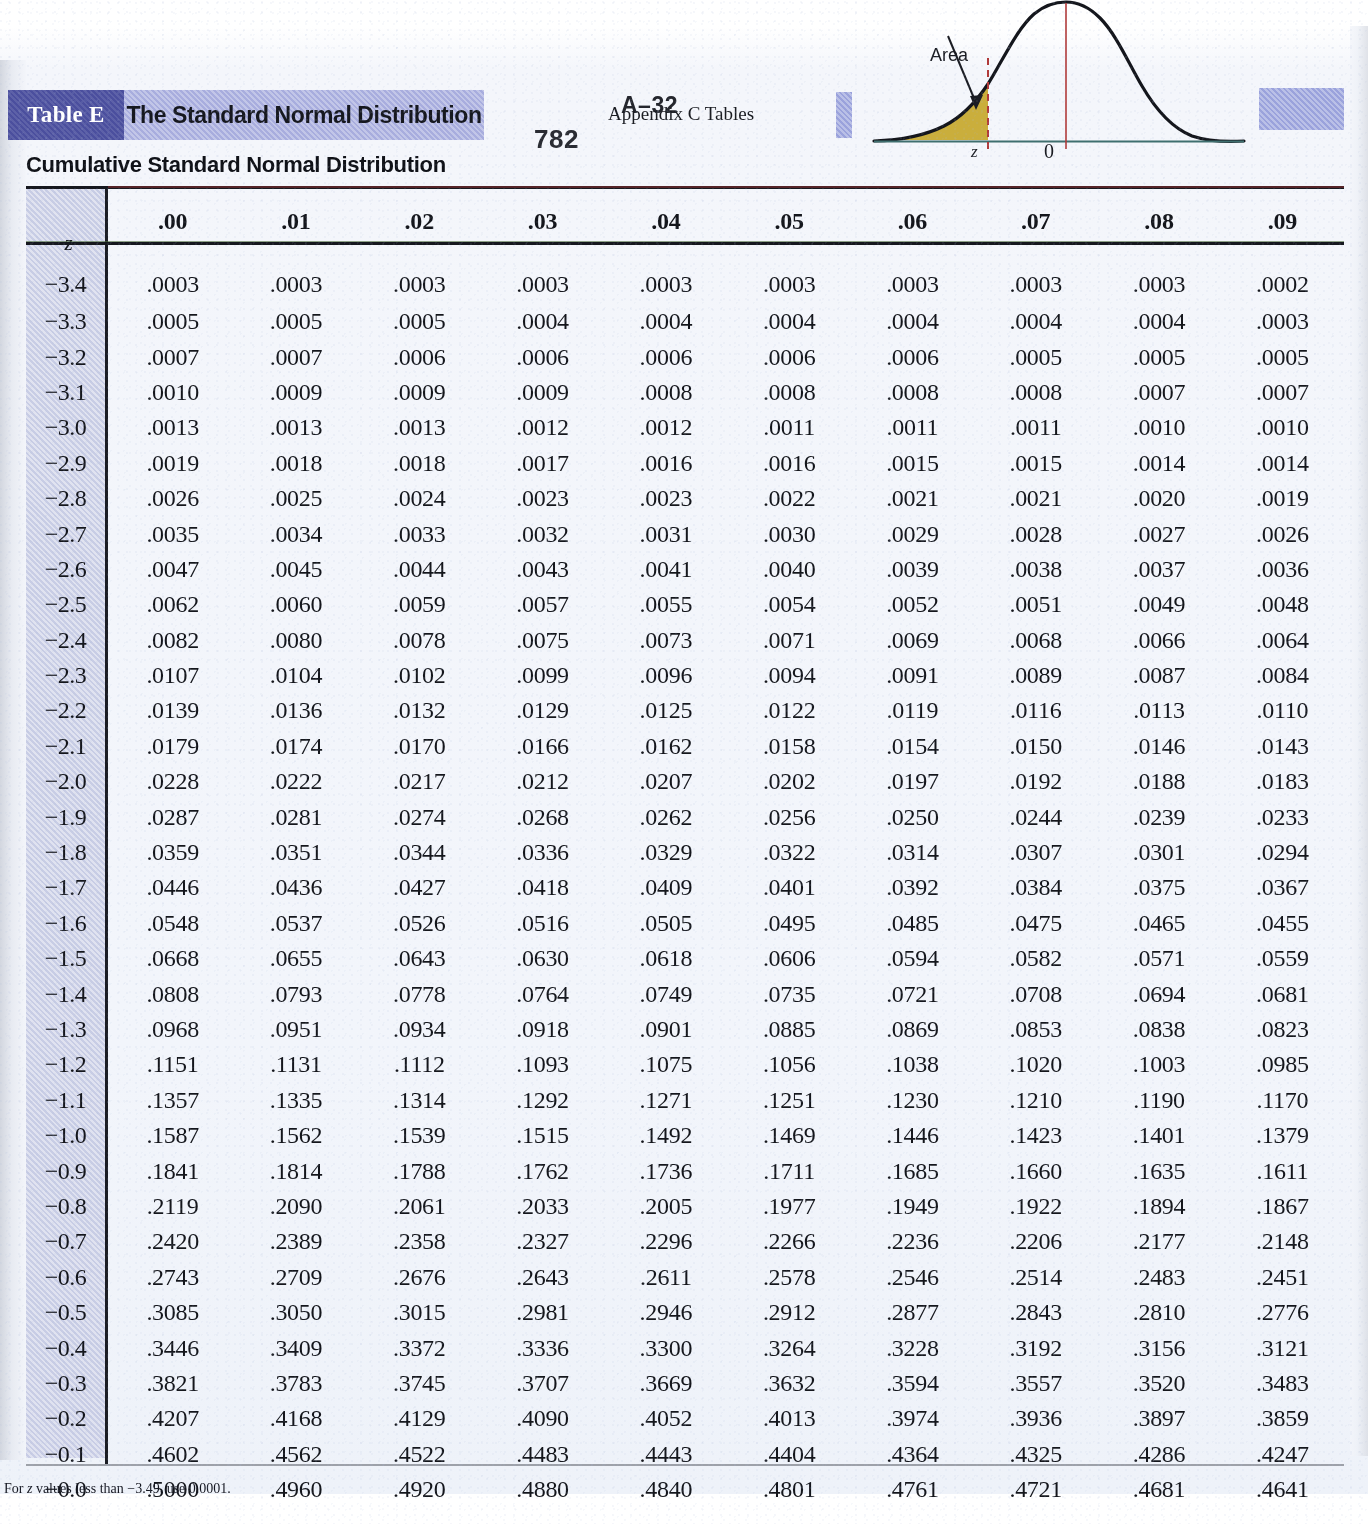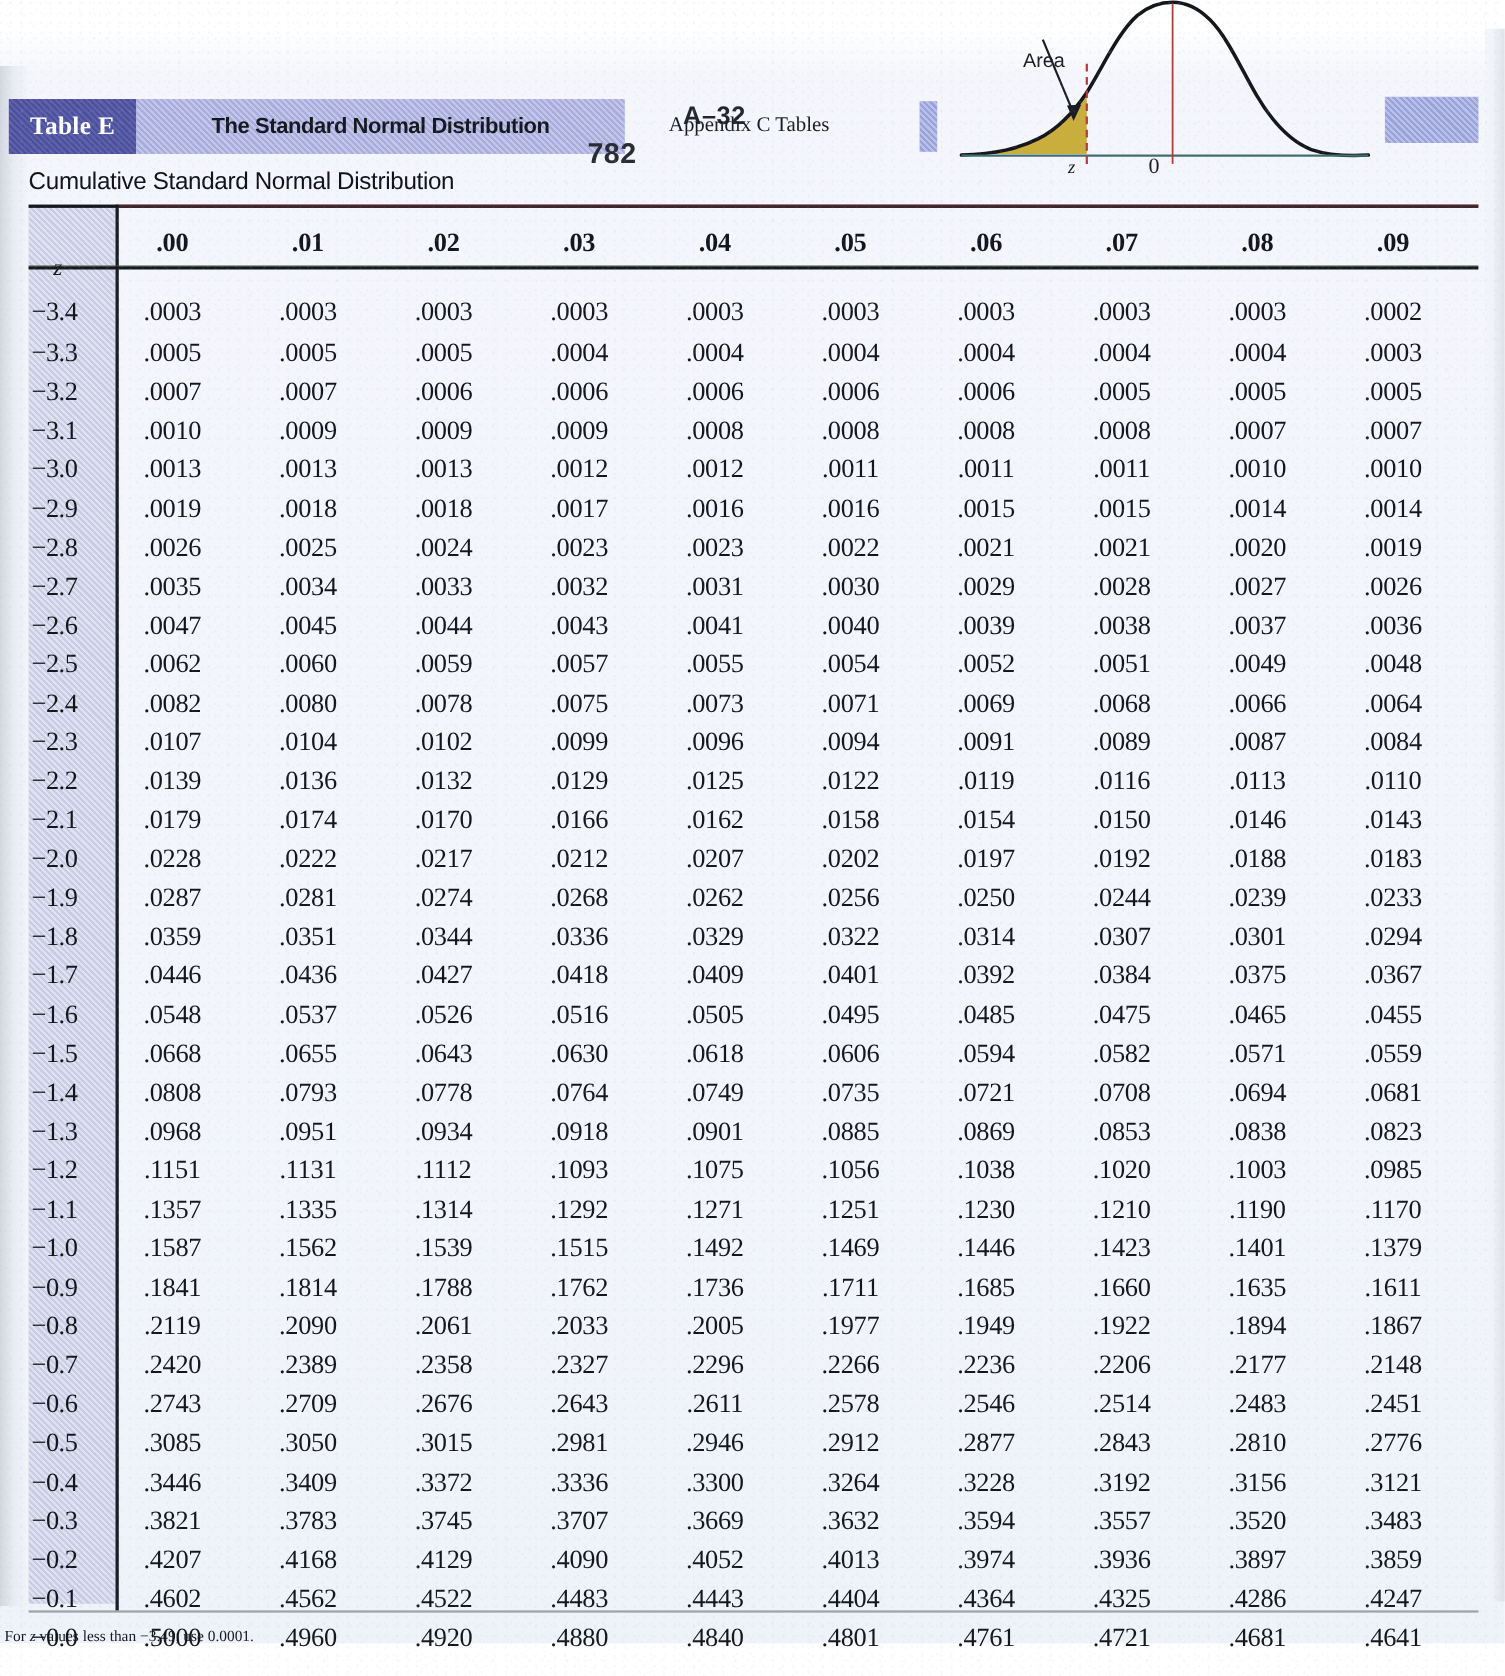--- a/index.html
+++ b/index.html
@@ -72,30 +72,30 @@
     display: flex;
     align-items: center;
     justify-content: center;
     color: #ffffff;
     font-family: Liberation Serif, serif;
     font-weight: 700;
     font-size: 23px;
     letter-spacing: .3px;
   }
   .banner-title {
-    width: 444px;
+    width: 360px;
     background: #a8adde;
     background-image: repeating-linear-gradient(45deg, rgba(255,255,255,.30) 0 2px, transparent 2px 4px);
     display: flex;
     align-items: center;
     justify-content: center;
     color: #16181f;
     font-family: "Liberation Sans", "DejaVu Sans", sans-serif;
     font-weight: 700;
-    font-size: 20px;
+    font-size: 23px;
     letter-spacing: -.4px;
   }
   .blue-tab-small {
     position: absolute;
     left: 836px; top: 92px;
     width: 16px; height: 46px;
     background: #9aa2dc;
     background-image: repeating-linear-gradient(45deg, rgba(255,255,255,.32) 0 2px, transparent 2px 4px);
   }
   .blue-tab-wide {
@@ -158,21 +158,21 @@
     left: 178px; top: 140px;
     font-size: 20px;
     color: #1a1c22;
   }
 
   
   .section-head {
     position: absolute;
     left: 26px; top: 152px;
     font-family: "Liberation Sans", "DejaVu Sans", sans-serif;
-    font-weight: 400;
+    font-weight: 700;
     font-size: 22px;
     color: #101218;
     letter-spacing: -.3px;
   }
 
   
   .tbl-wrap {
     position: absolute;
     left: 0px; top: 186px;
     width: 1368px;
@@ -217,21 +217,21 @@
     left: 26px; top: 55px;
     width: 1318px; height: 1px;
     background: #4a6b3a;
     opacity: .6;
   }
 
   table.znorm {
     position: relative;
     border-collapse: collapse;
     width: 1318px;
-    margin-left: 10px;
+    margin-left: 26px;
     font-size: 23px;
   }
   table.znorm th, table.znorm td {
     padding: 0;
     border: 0;
     height: 35.4px;
     text-align: center;
     font-weight: normal;
     color: #14161c;
   }

